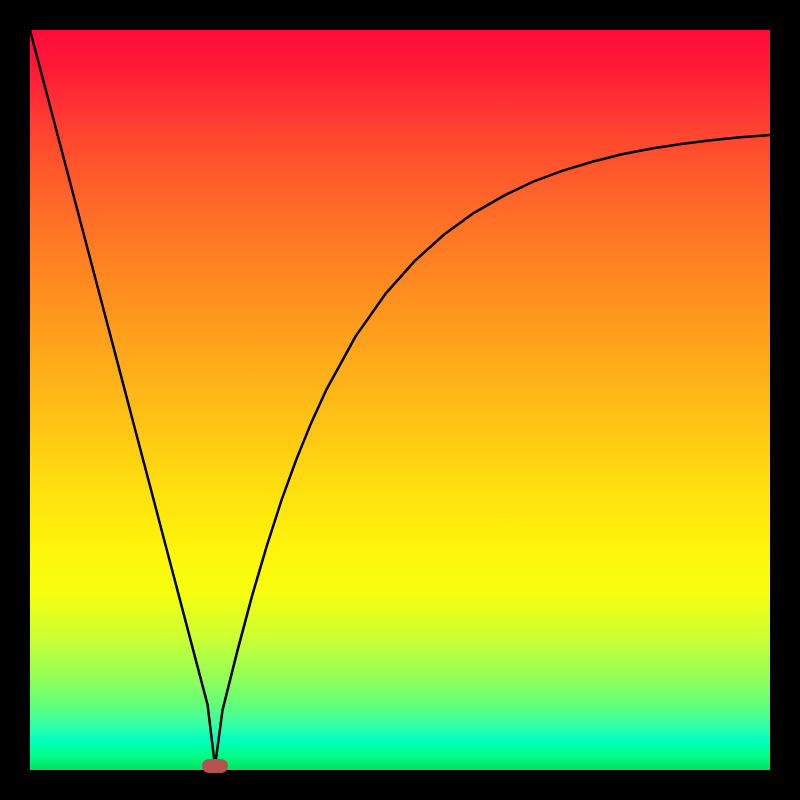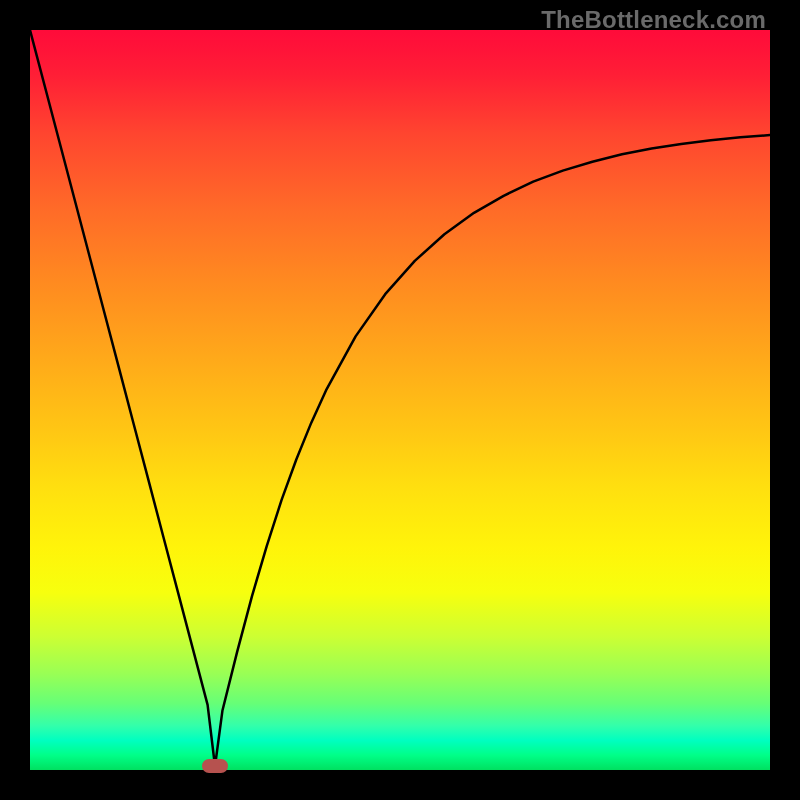--- a/index.html
+++ b/index.html
@@ -72,14 +72,13 @@
 </head>
 <body>
 
 <div class="frame">
   <div class="plot-area">
     <svg class="curve" viewBox="0 0 740 740" preserveAspectRatio="none">
       <path fill="none" stroke="#000" stroke-width="2.5" stroke-linejoin="round" stroke-linecap="round" d="M 0.0 0.0 L 14.8 56.2 L 29.6 112.5 L 44.4 168.7 L 59.2 225.0 L 74.0 281.2 L 88.8 337.4 L 103.6 393.7 L 118.4 449.9 L 133.2 506.2 L 148.0 562.4 L 162.8 618.6 L 177.6 674.9 L 185.0 736.3 L 192.4 680.8 L 207.2 621.6 L 222.0 566.1 L 236.8 515.8 L 251.6 469.9 L 266.4 429.2 L 281.2 392.9 L 296.0 360.4 L 325.6 306.4 L 355.2 264.2 L 384.8 230.9 L 414.4 204.2 L 444.0 182.8 L 473.6 165.8 L 503.2 151.7 L 532.8 140.6 L 562.4 131.7 L 592.0 124.3 L 621.6 118.4 L 651.2 114.0 L 680.8 110.3 L 710.4 107.3 L 740.0 105.1"></path>
     </svg>
     <div class="marker" style="left: 172px; top: 729.3px;"></div>
   </div>
-  <div class="watermark">TheBottleneck.com</div>
 </div>
 
 </body></html>

